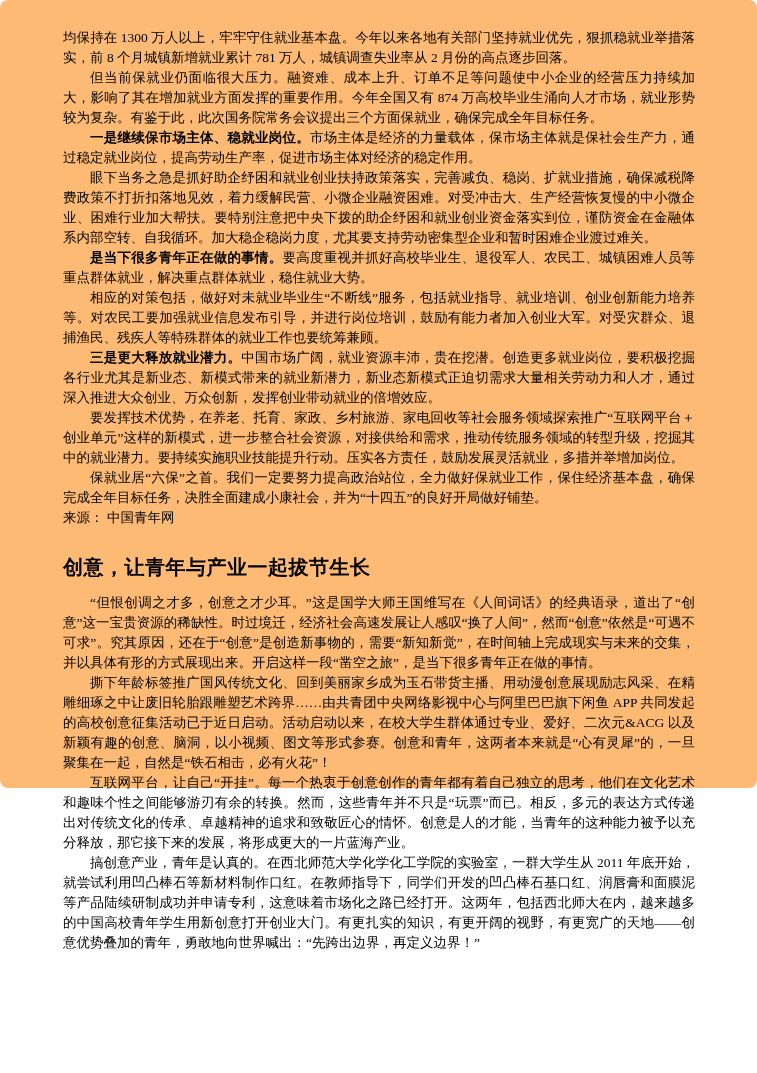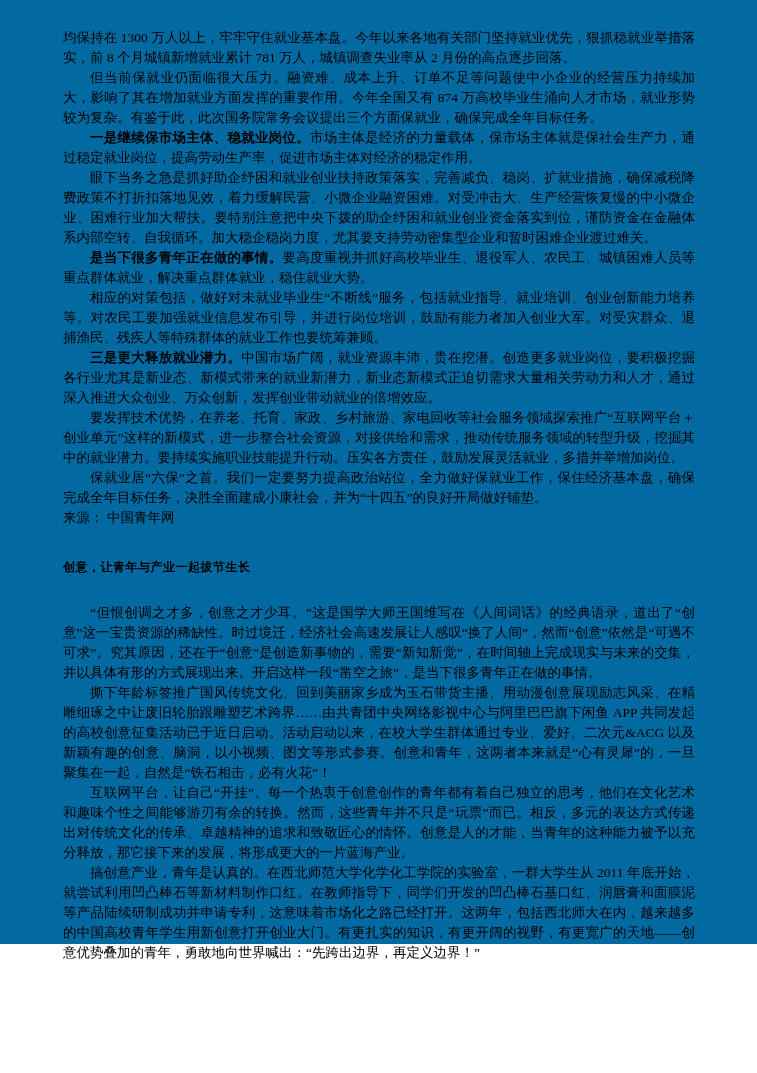--- a/index.html
+++ b/index.html
@@ -10,23 +10,24 @@
   body {
     width: 757px;
     height: 1073px;
     overflow: hidden;
     color: #000000;
     font-family: "Liberation Serif", "DejaVu Serif", serif;
   }
   .page {
     box-sizing: border-box;
     width: 757px;
-    height: 944px;
+    height: 788px;
     padding: 28px 62px 0 63px;
-    background: #0369a1;
+    background: #fdba74;
+    border-radius: 8px;
   }
   .para {
     margin: 0;
     font-size: 13.5px;
     line-height: 20px;
     text-align: justify;
     text-indent: 2em;
     word-break: break-all;
   }
   .para.no-indent {
@@ -36,24 +37,24 @@
     font-weight: bold;
     font-family: "Liberation Sans", "DejaVu Sans", sans-serif;
   }
   .source-line {
     margin: 0;
     font-size: 13.5px;
     line-height: 20px;
     text-indent: 0;
   }
   .article-title {
-    margin: 26px 0 23px 0;
+    margin: 26px 0 13px 0;
     font-family: "Liberation Sans", "DejaVu Sans", sans-serif;
     font-weight: bold;
-    font-size: 12px;
+    font-size: 20px;
     line-height: 26px;
     letter-spacing: 0.5px;
     color: #000000;
   }
   .page-number {
     margin: 1px 0 0 0;
     font-size: 13.5px;
     line-height: 20px;
     text-align: center;
     font-weight: bold;

